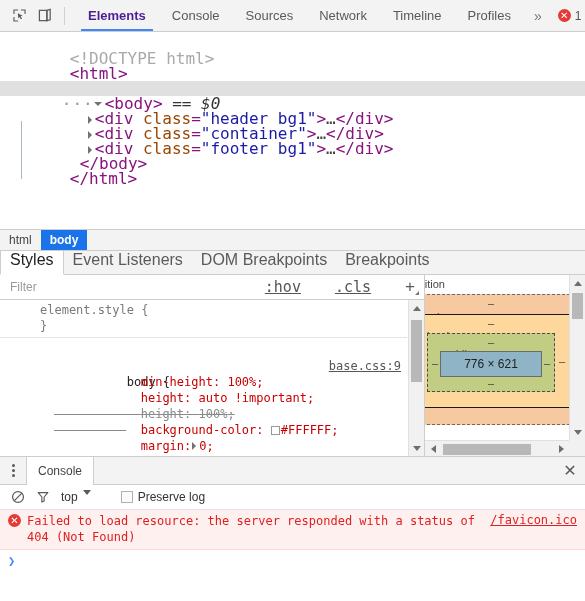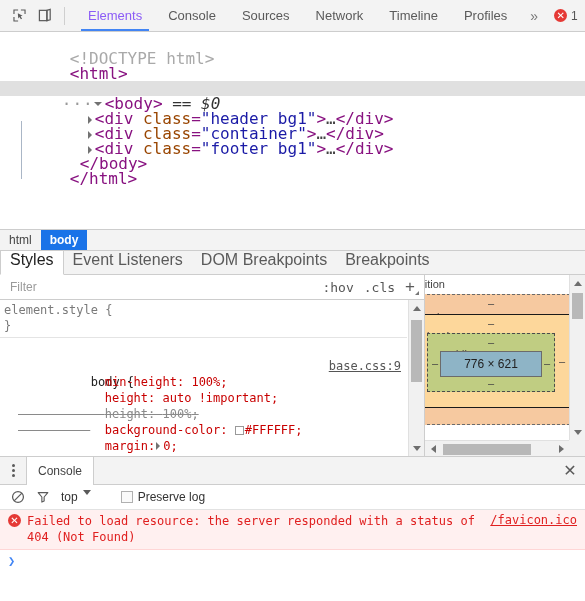--- a/index.html
+++ b/index.html
@@ -31,21 +31,21 @@
   .vsep { width: 1px; height: 18px; background: #cfcfcf; align-self: center; margin: 0 6px; }
   .tabs { display: flex; align-items: stretch; }
   .tab {
     padding: 0 13px;
     display: flex; align-items: center;
     font-size: 13px; color: #5a5a5a;
     cursor: pointer;
     position: relative;
     white-space: nowrap;
   }
-  .tab.active { color: #8b5cf6; }
+  .tab.active { color: #4c1d95; font-weight: bold; }
   .tab.active::after {
     content: ""; position: absolute; left: 6px; right: 6px; bottom: 0;
     height: 2px; background: #4285f4;
   }
   .tab-more {
     display: flex; align-items: center; padding: 0 10px;
     color: #777; font-size: 14px; cursor: pointer;
   }
   .tb-right {
     margin-left: auto; display: flex; align-items: center; padding-right: 8px;
@@ -134,48 +134,48 @@
   .styles-left {
     flex: 0 0 425px; width: 425px;
     display: flex; flex-direction: column;
     border-right: 1px solid #cdcdcd;
     min-height: 0; background: #fff;
   }
   .filter-bar {
     flex: 0 0 25px; height: 25px;
     display: flex; align-items: center;
     border-bottom: 1px solid #cdcdcd;
-    padding: 0 4px 0 8px; background: #fff;
+    padding: 0 4px 0 8px; background: #fff; gap: 24px;
   }
   .filter-input {
     flex: 1; border: 0; outline: 0; font-size: 12px;
     font-family: "Liberation Sans", sans-serif; color: #333; background: transparent;
   }
   .filter-input::placeholder { color: #9a9a9a; }
   .hov, .cls {
-    font-family: "DejaVu Sans Mono", monospace; font-size: 13px;
-    color: #555; padding: 0 5px; cursor: pointer;
+    font-family: "DejaVu Sans Mono", monospace; font-size: 15px;
+    color: #555; padding: 0 5px; cursor: pointer; text-decoration: underline;
   }
   .plus {
     font-size: 17px; color: #5a5a5a; padding: 0 5px 2px 5px; cursor: pointer;
     line-height: 1; position: relative;
   }
   .plus::after {
     content: ""; position: absolute; right: 1px; bottom: 2px;
     border-left: 4px solid transparent; border-bottom: 4px solid #777;
   }
   .rules {
     flex: 1 1 auto; overflow: hidden; position: relative;
     font-family: "DejaVu Sans Mono", monospace;
     font-size: 12px;
     padding: 2px 0 0 0;
     min-height: 0;
   }
   .rules-inner { padding-right: 17px; }
-  .rline { height: 16px; line-height: 16px; white-space: pre; padding-left: 4px; }
+  .rline { height: 16px; line-height: 16px; white-space: pre; padding-left: 4px; margin-left: 36px; }
   .sel-grey { color: #7a7a7a; }
   .sel-black { color: #222; }
   .prop { color: #c80000; }
   .val { color: #c80000; }
   .rule-sep { border-bottom: 1px solid #e4e4e4; margin: 3px 0 4px 0; }
   .origin {
     float: right; color: #555; text-decoration: underline; cursor: pointer;
     font-size: 12px; padding-right: 6px;
   }
   .struck { text-decoration: line-through; color: #8a8a8a; }

